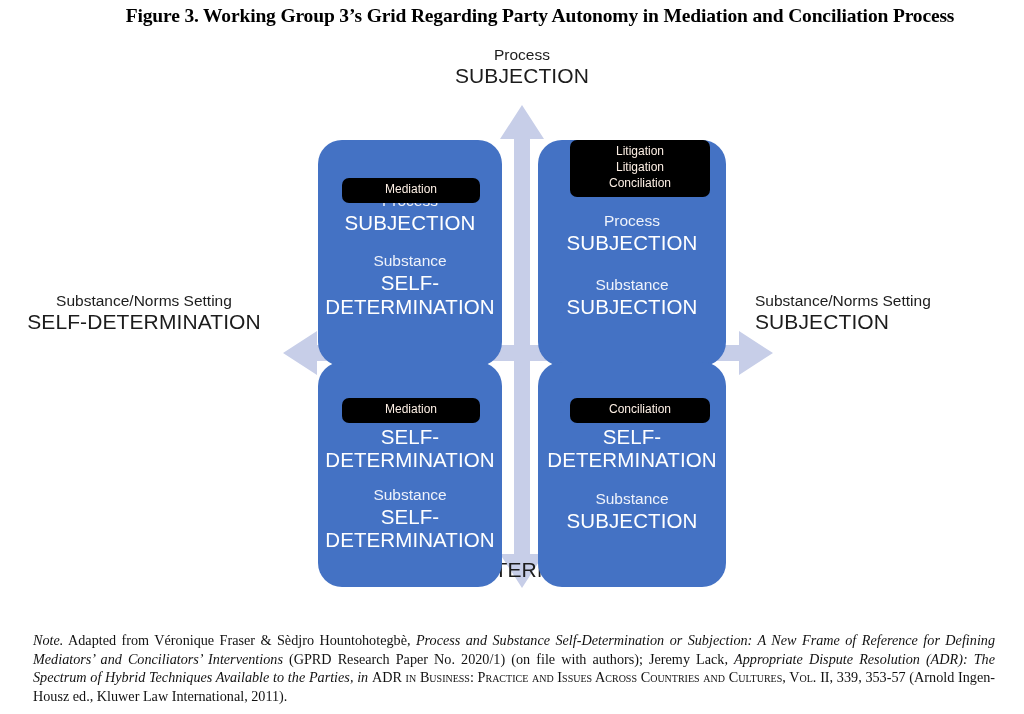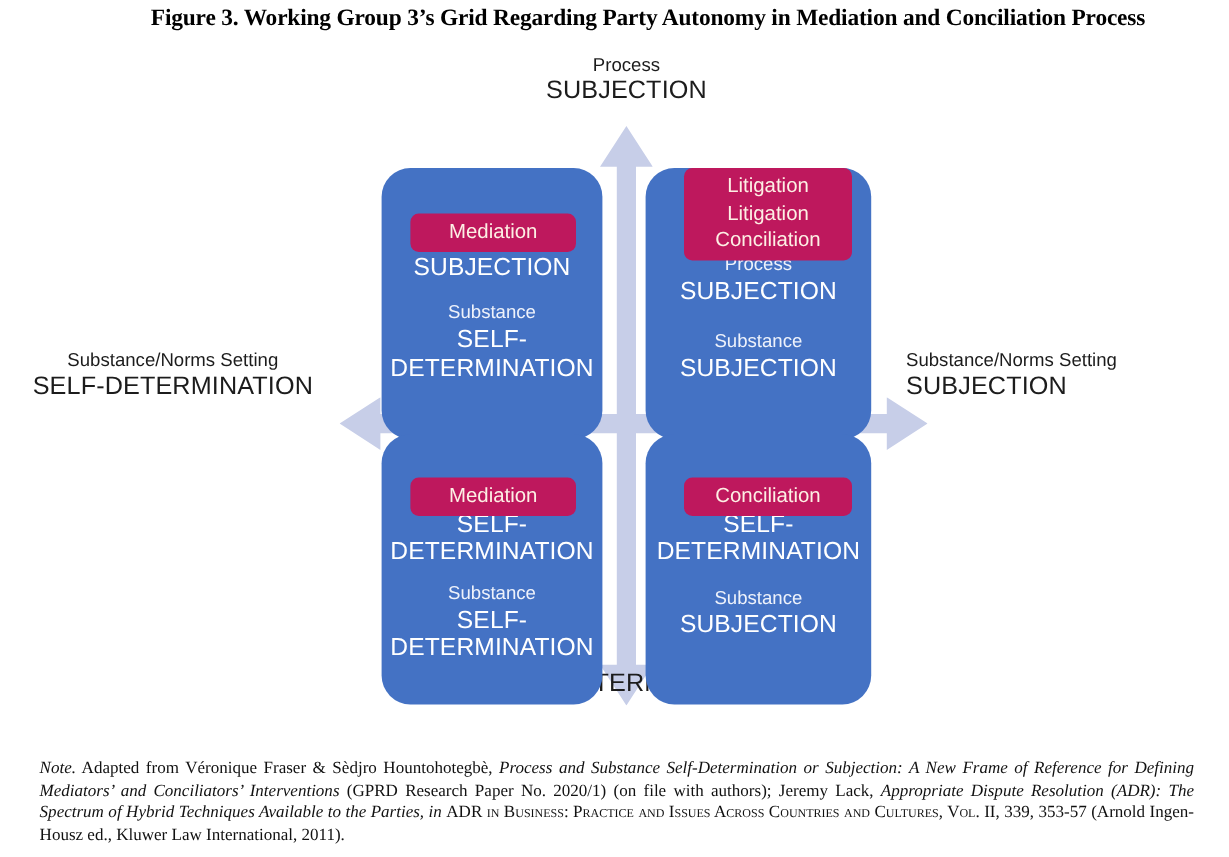--- a/index.html
+++ b/index.html
@@ -119,24 +119,24 @@
     letter-spacing: 0.1px;
   }
   .dim-gap { height: 18px; }
   #quadrant-top-right .dim-gap { height: 22px; }
   #quadrant-bottom-left .dim-gap { height: 14px; }
   #quadrant-bottom-right .dim-gap { height: 18px; }
 
   
   .badge {
     position: absolute;
-    background: #be185d;
+    background: #000000;
     border-radius: 7px;
     color: #FDEFE4;
-    font-size: 17px;
+    font-size: 12px;
     line-height: 1.33;
     text-align: center;
     padding: 4px 10px 5px 10px;
     box-sizing: border-box;
     white-space: nowrap;
   }
   #badge-top-left     { left: 342px; top: 138px; width: 138px; }
   #badge-top-right    { left: 570px; top: 100px; width: 140px; }
   #badge-bottom-left  { left: 342px; top: 358px; width: 138px; }
   #badge-bottom-right { left: 570px; top: 358px; width: 140px; }

